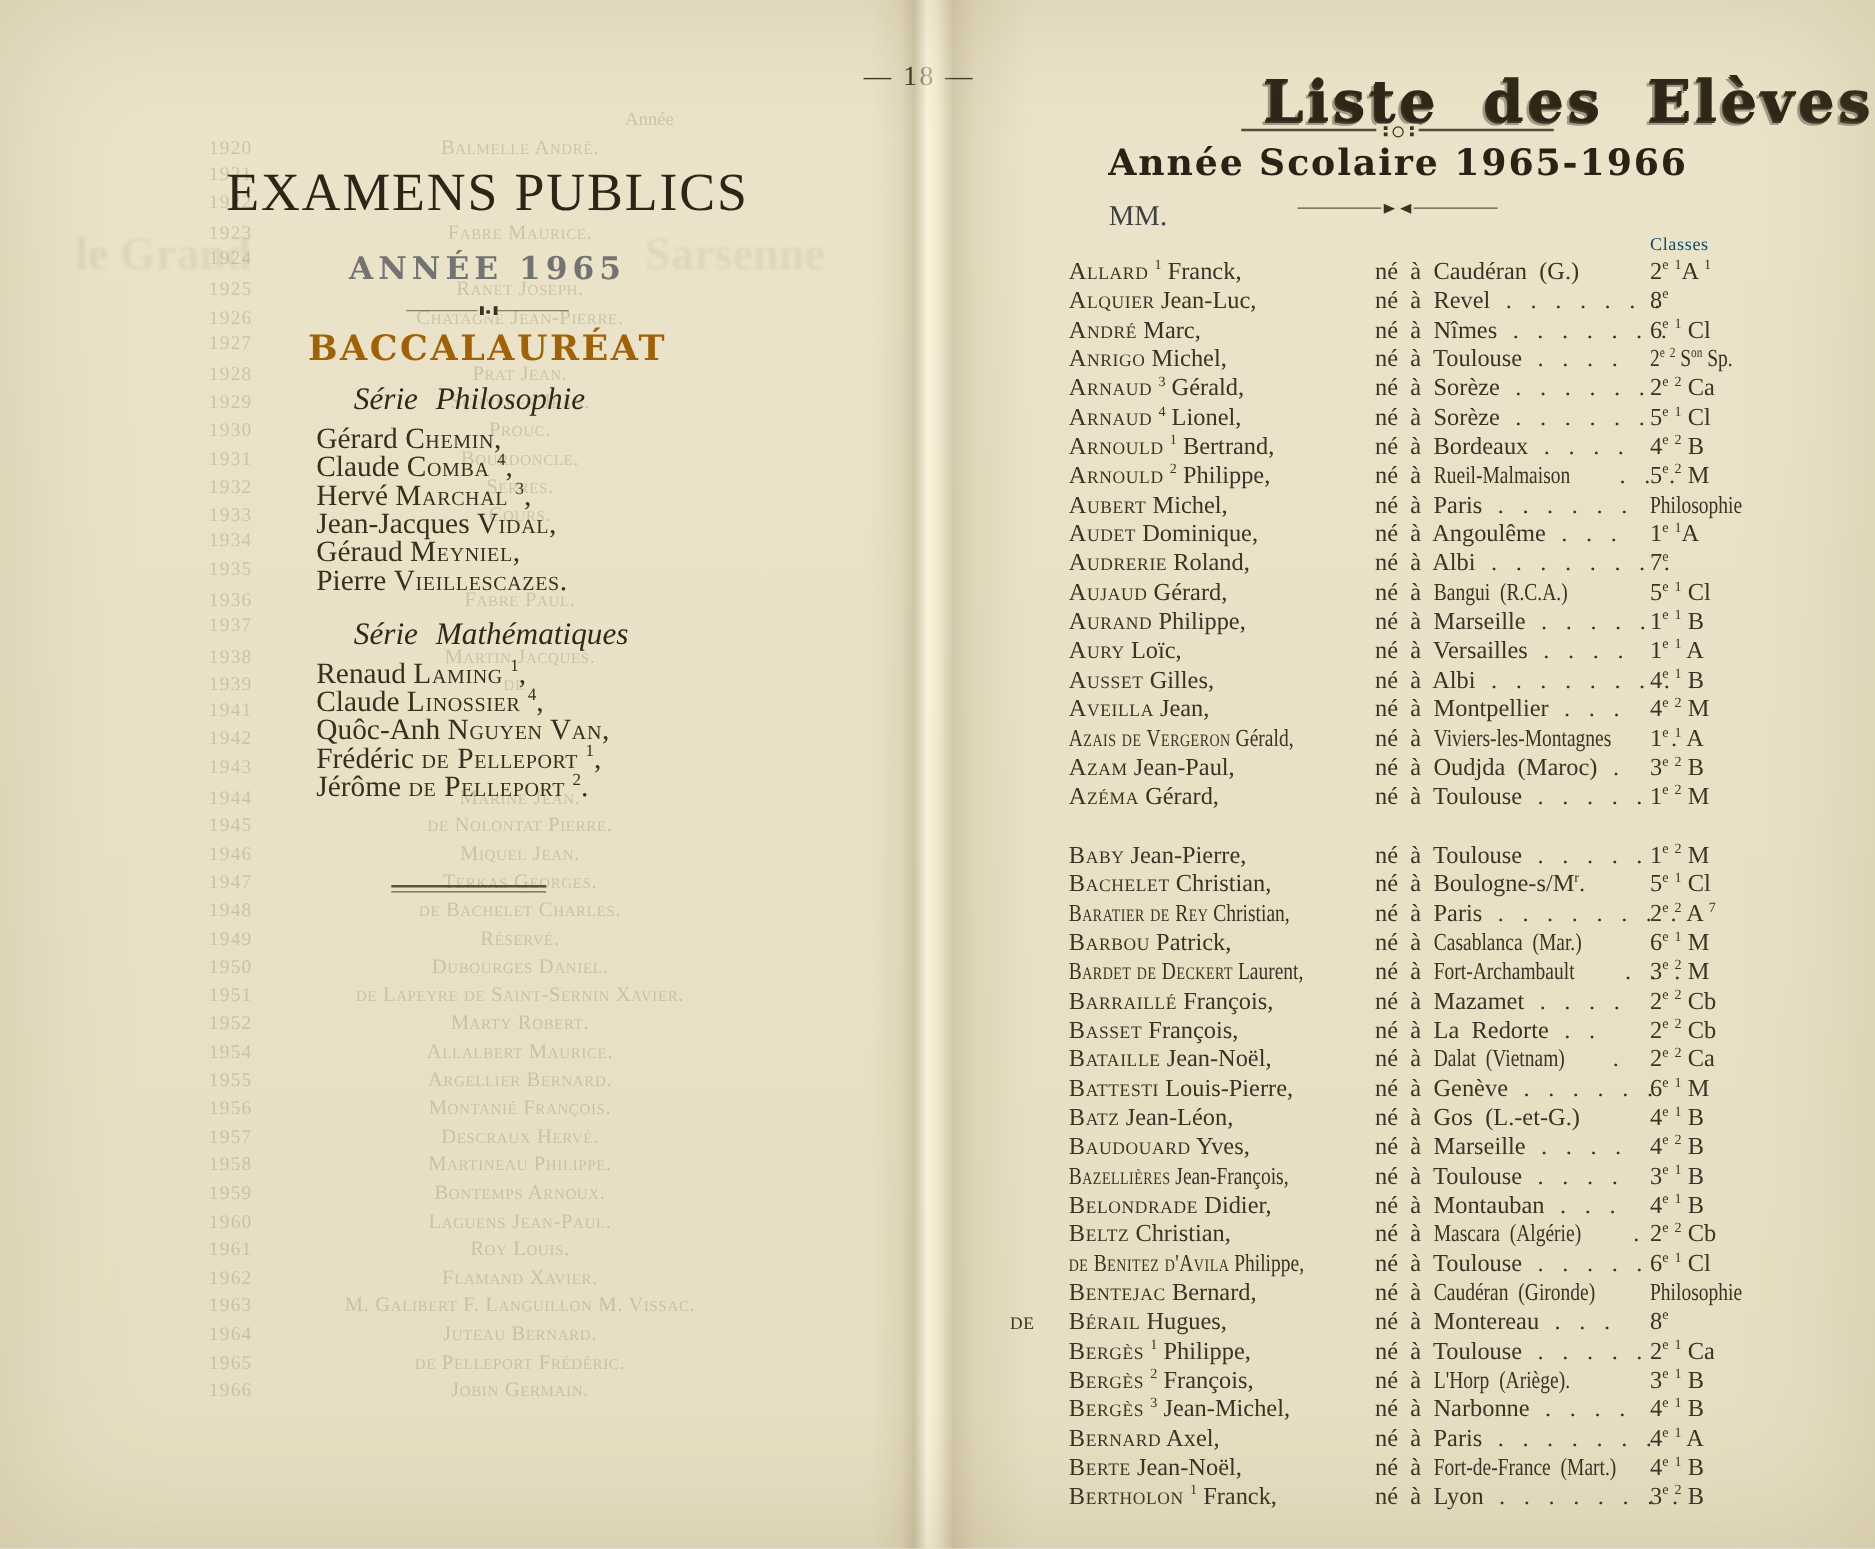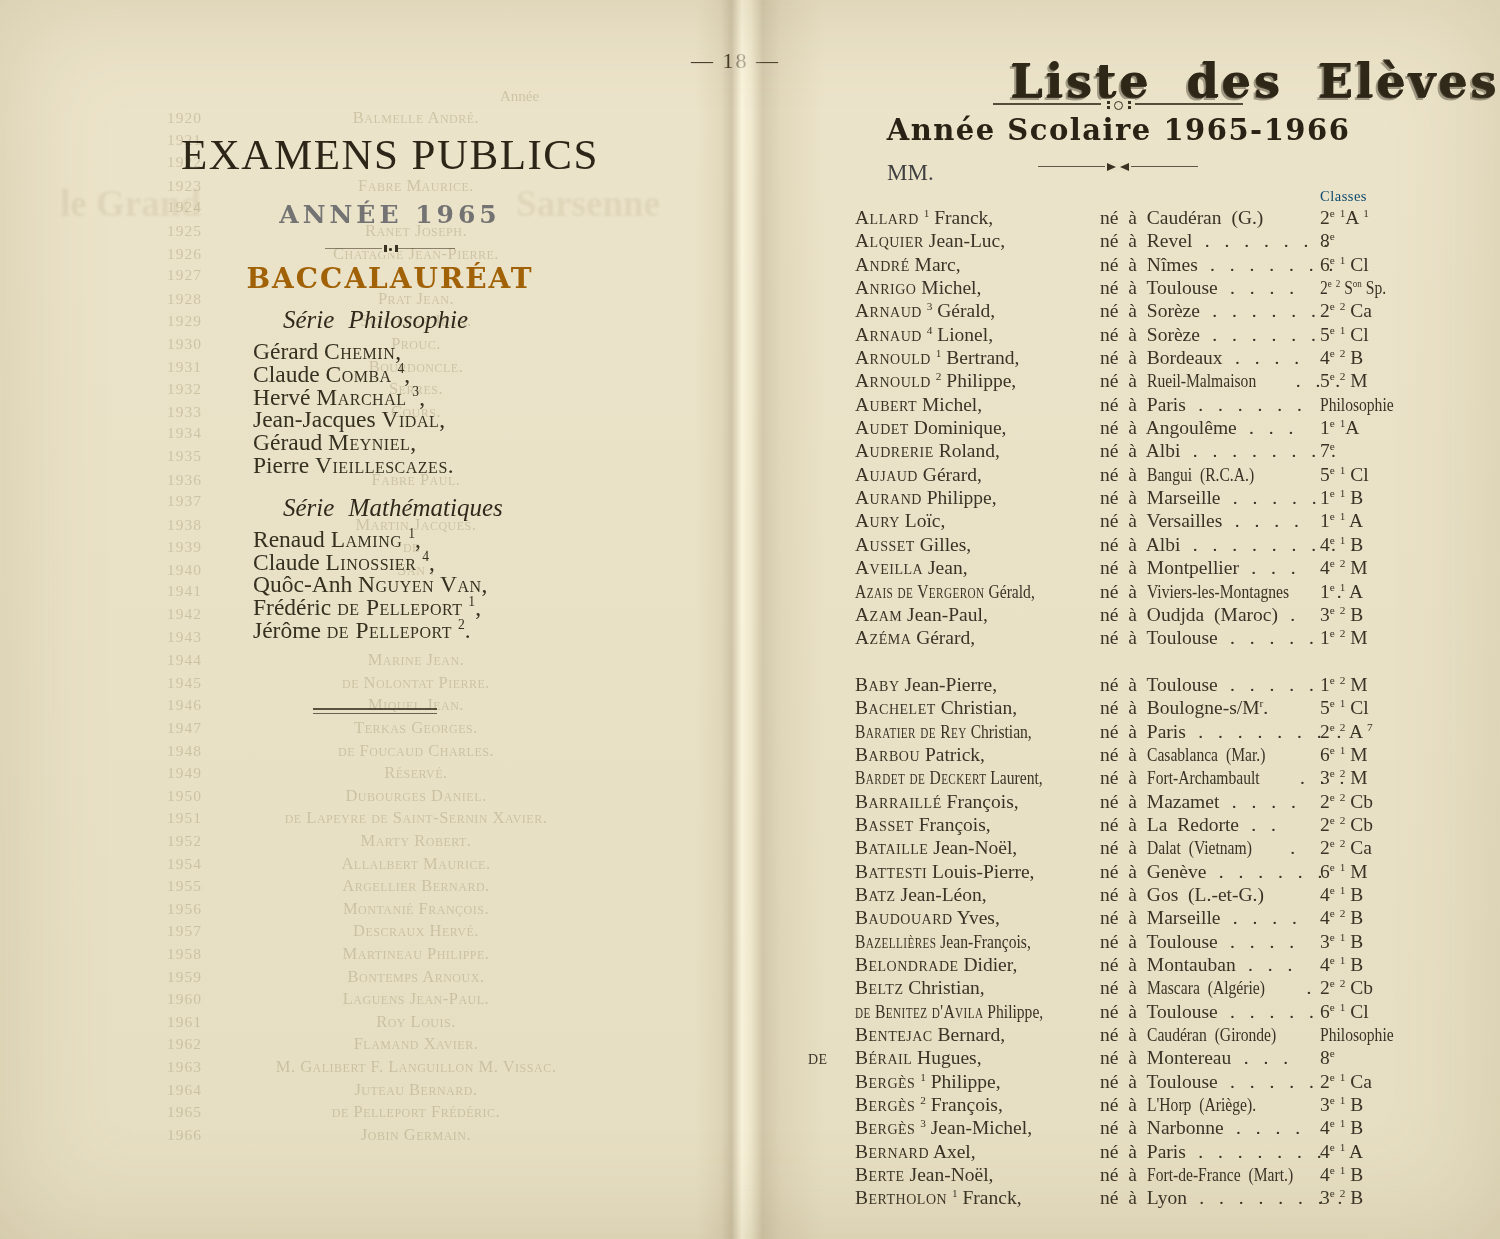--- a/index.html
+++ b/index.html
@@ -166,24 +166,20 @@
         </div>
         <div class="g-row">
           <span class="g-year">1938</span>
           <span class="g-name">Martin Jacques.</span>
         </div>
         <div class="g-row">
           <span class="g-year">1939</span>
           <span class="g-name">de .</span>
         </div>
         <div class="g-row">
-          <span class="g-year">1940</span>
-          <span class="g-name">San .</span>
-        </div>
-        <div class="g-row">
           <span class="g-year">1941</span>
           <span class="g-name"></span>
         </div>
         <div class="g-row">
           <span class="g-year">1942</span>
           <span class="g-name"></span>
         </div>
         <div class="g-row">
           <span class="g-year">1943</span>
           <span class="g-name"></span>
@@ -199,21 +195,21 @@
         <div class="g-row">
           <span class="g-year">1946</span>
           <span class="g-name">Miquel Jean.</span>
         </div>
         <div class="g-row">
           <span class="g-year">1947</span>
           <span class="g-name">Terkas Georges.</span>
         </div>
         <div class="g-row">
           <span class="g-year">1948</span>
-          <span class="g-name">de Foucaud Charles.</span>
+          <span class="g-name">de Bachelet Charles.</span>
         </div>
         <div class="g-row">
           <span class="g-year">1949</span>
           <span class="g-name">Réservé.</span>
         </div>
         <div class="g-row">
           <span class="g-year">1950</span>
           <span class="g-name">Dubourges Daniel.</span>
         </div>
         <div class="g-row">

